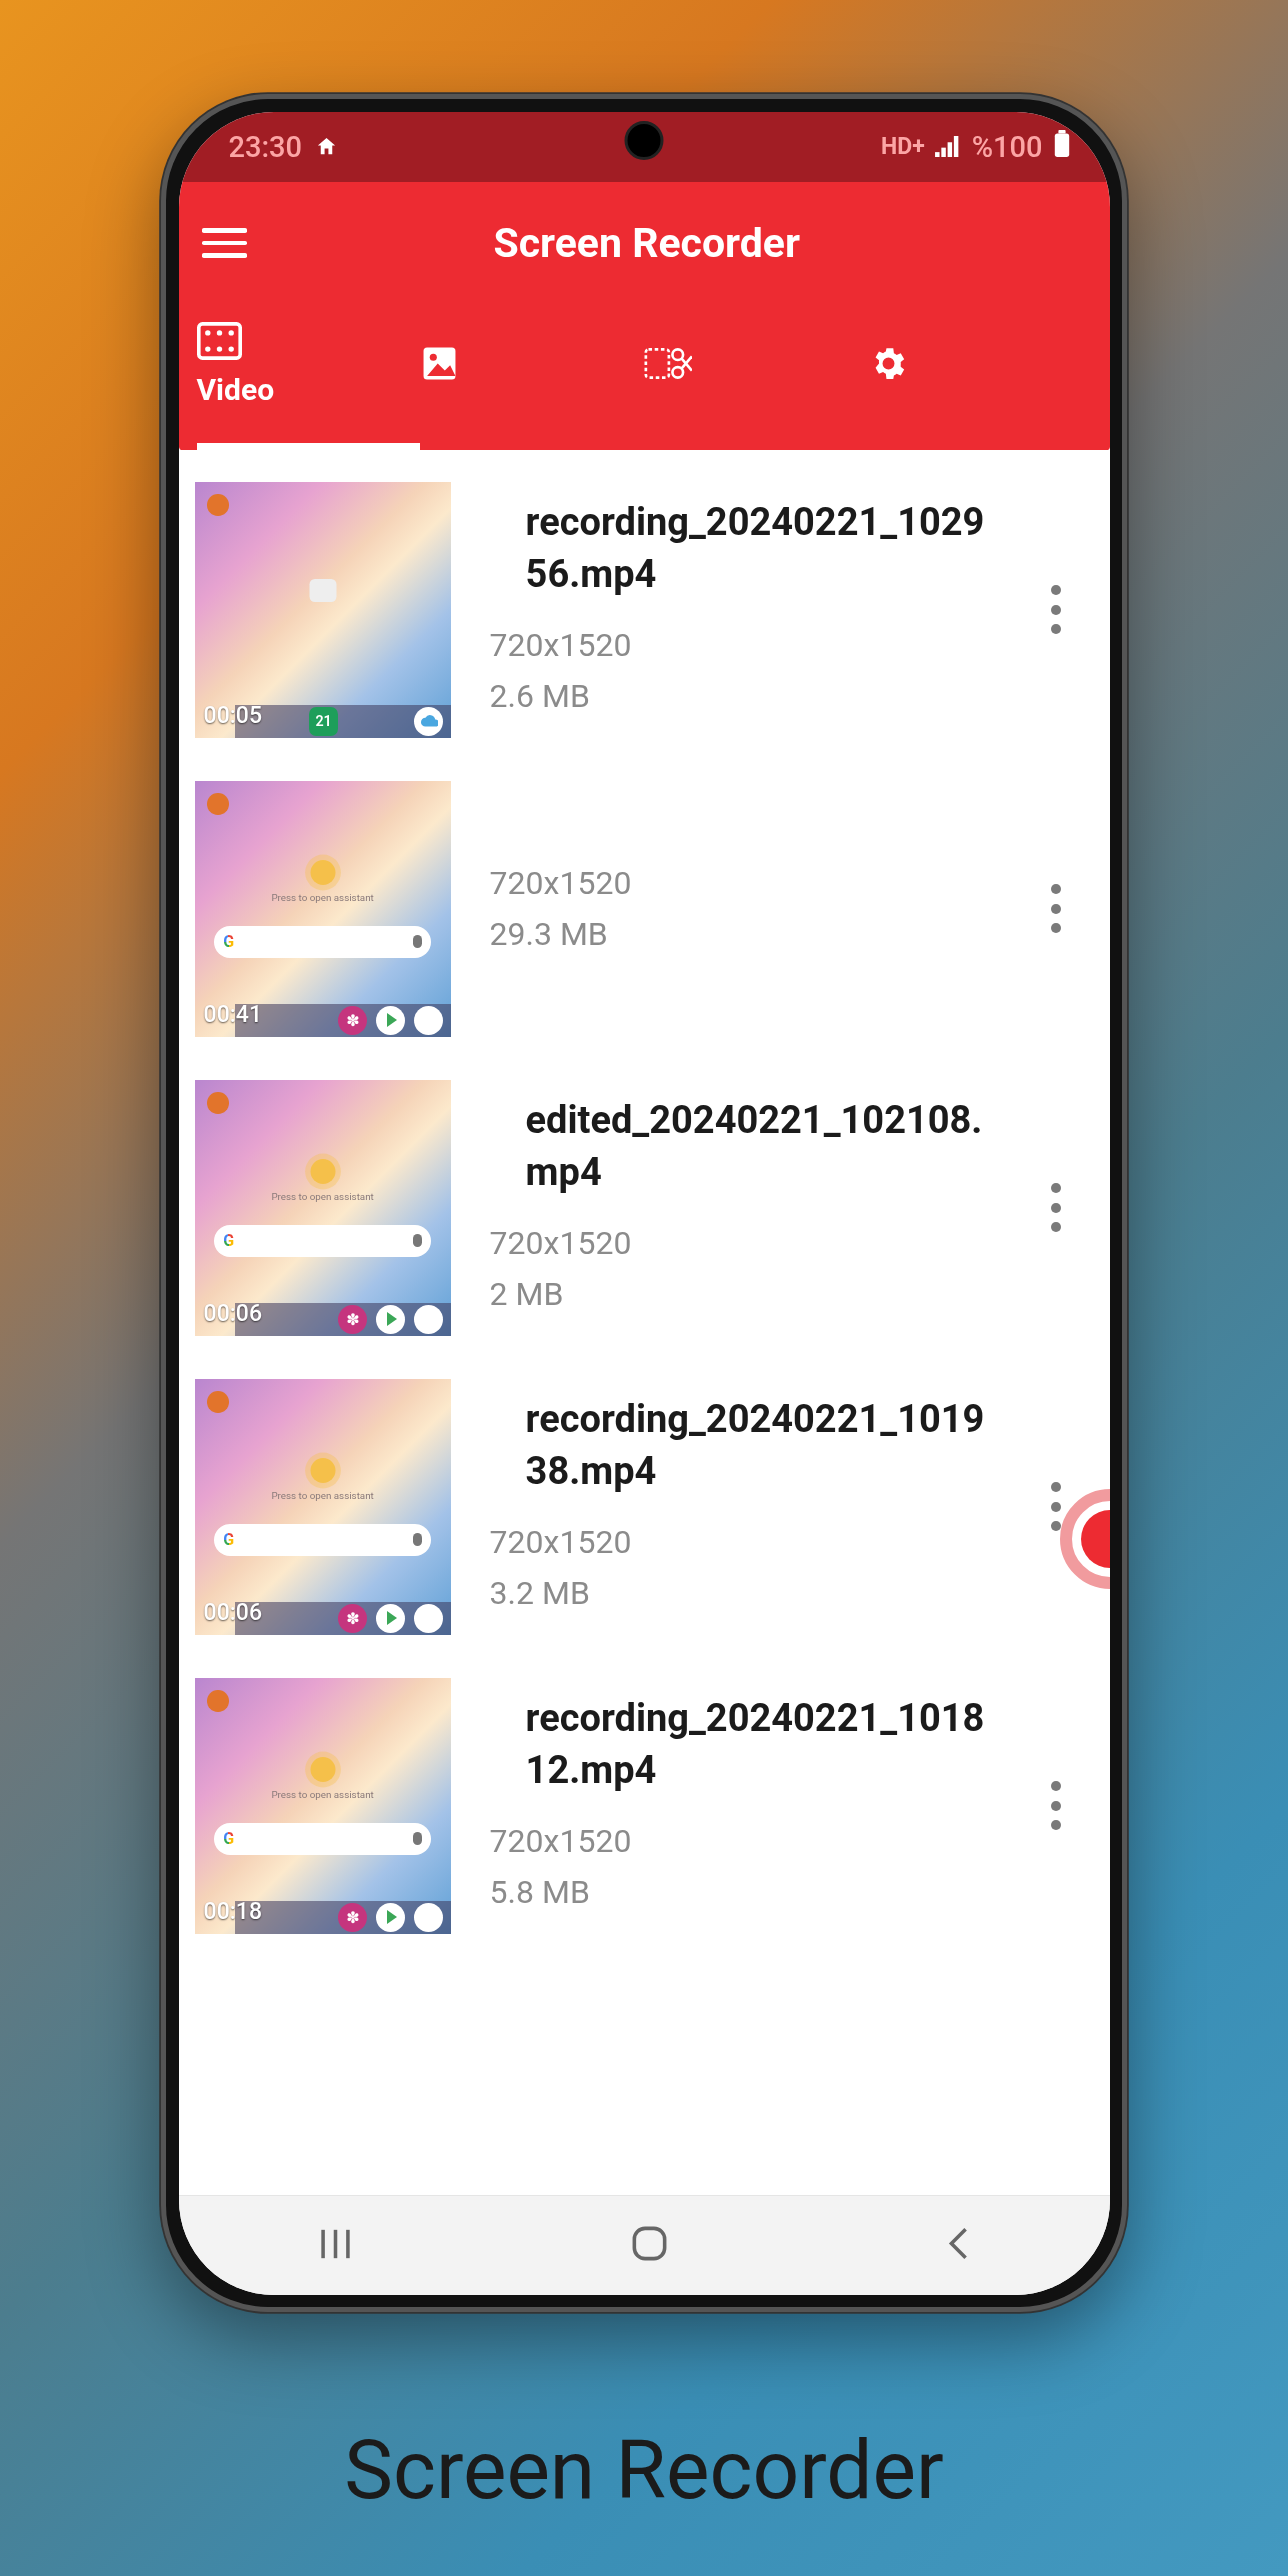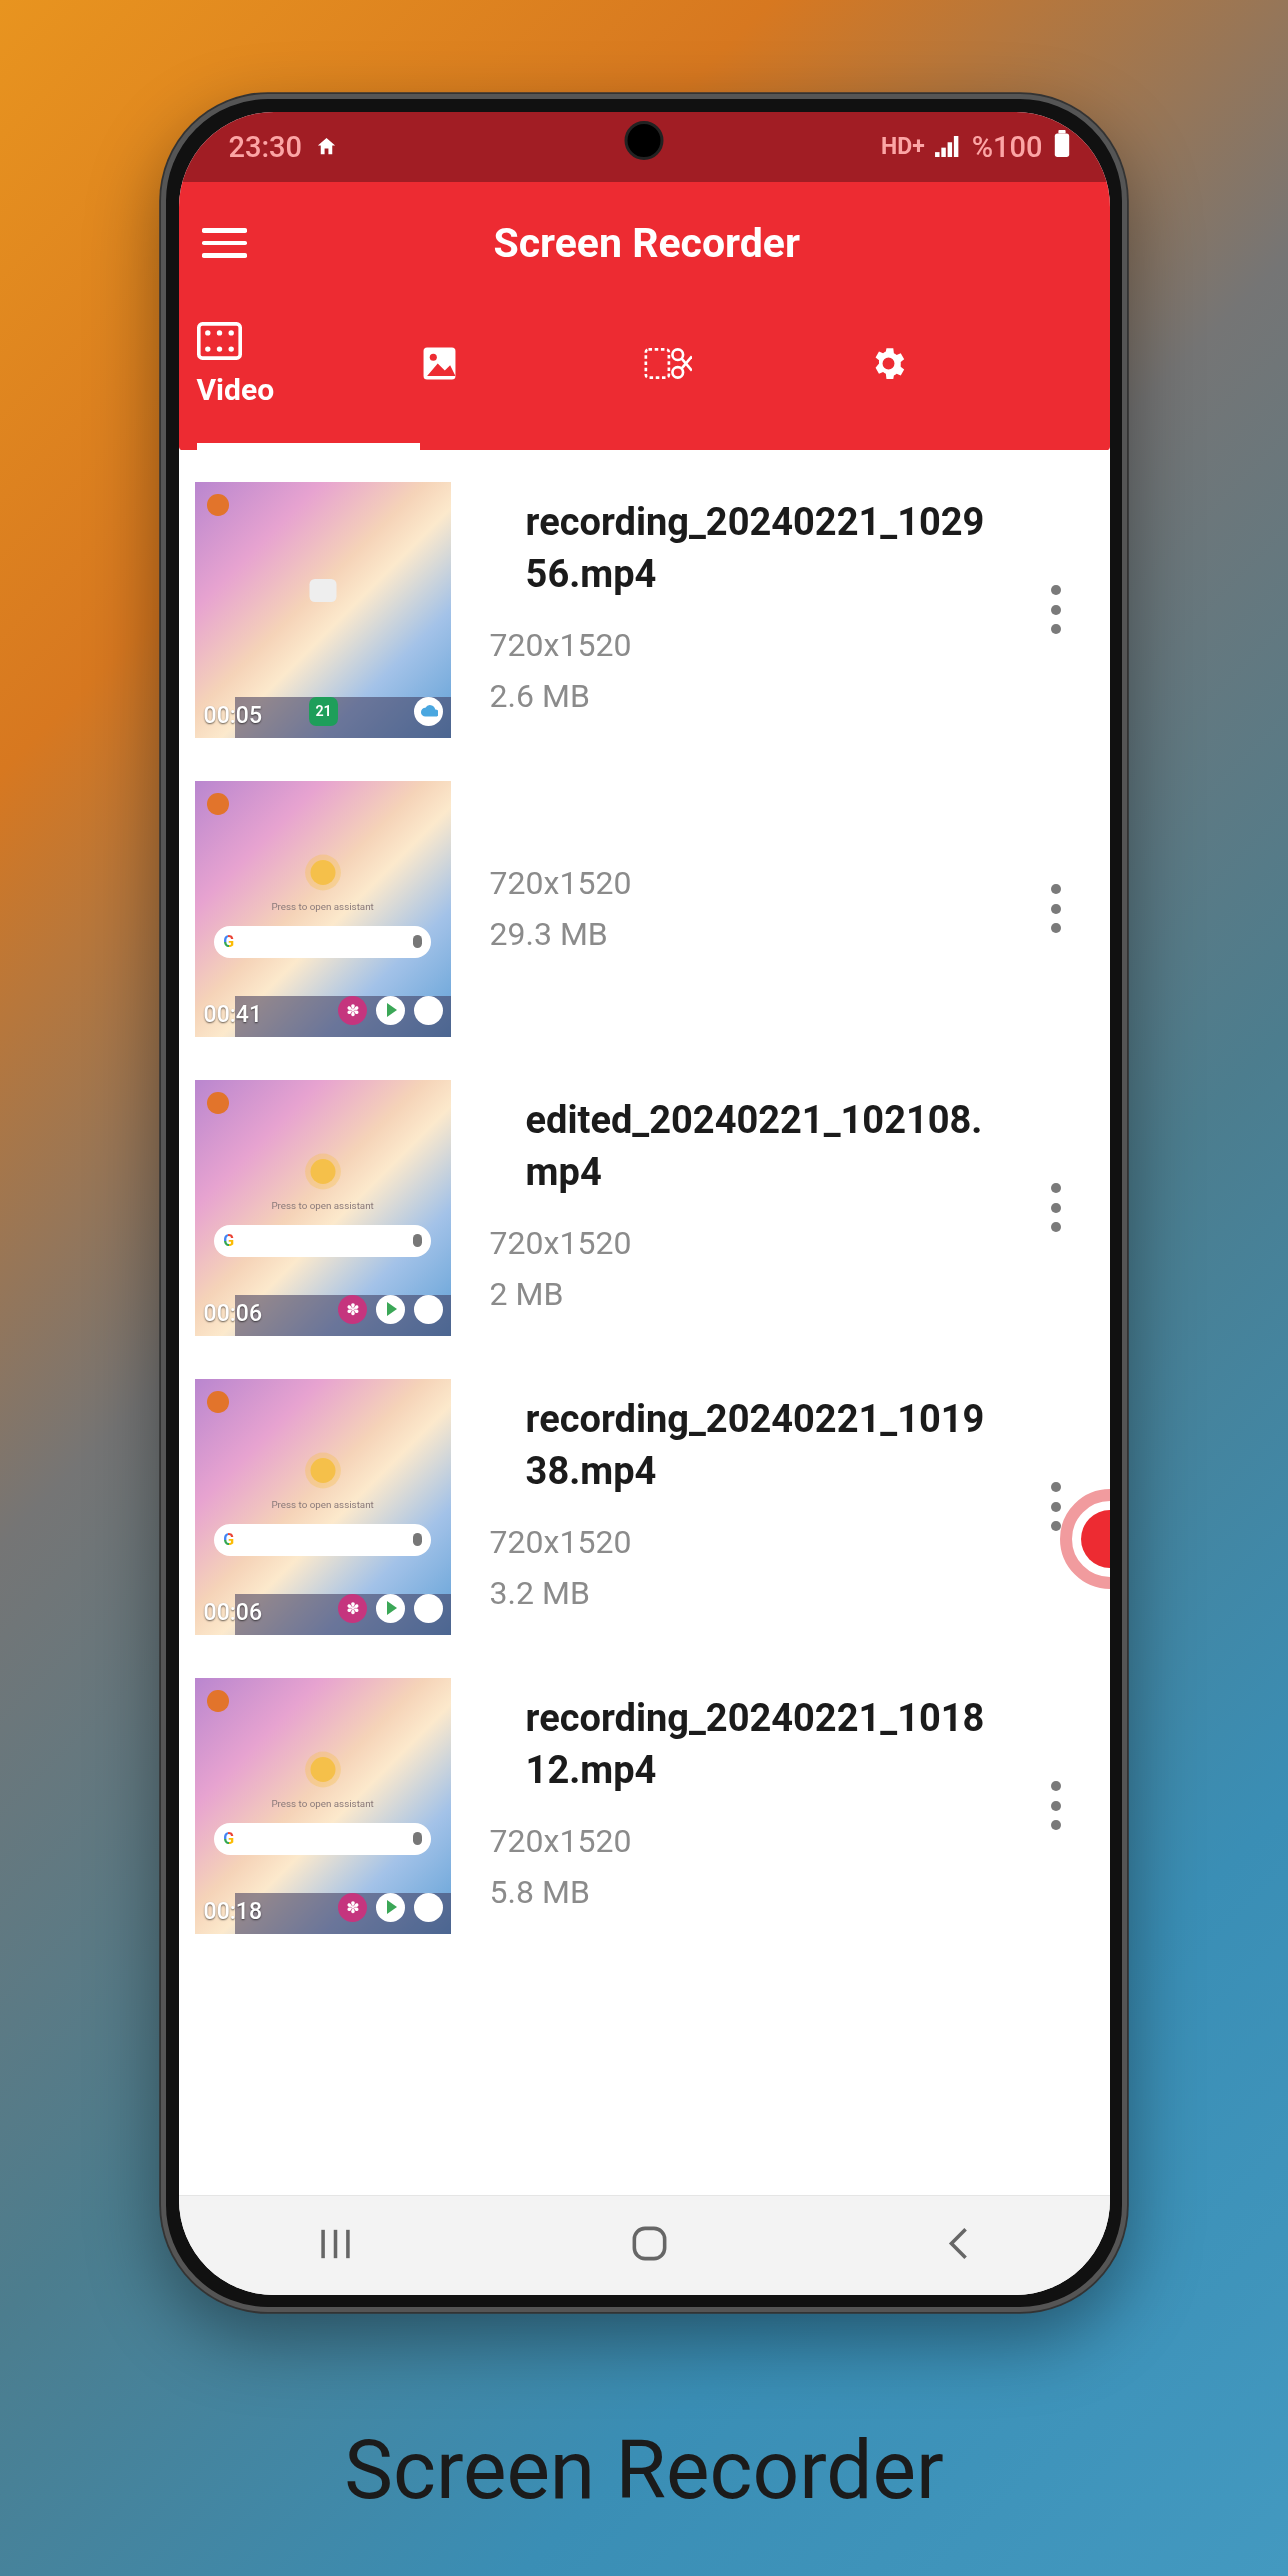--- a/index.html
+++ b/index.html
@@ -145,24 +145,24 @@
   height:256px;
   position:relative;
   flex-shrink:0;
   margin-left:1.8px;
   background: linear-gradient(135deg, #b986cf 0%, #e7a3d0 25%, #f5d3b8 45%, #fce9cc 55%, #a3c2e8 75%, #5fa0d6 100%);
   overflow:hidden;
 }
 .thumb-dock{
   position:absolute;
   bottom:0;left:0;right:0;
-  height:41px;
+  height:33px;
   background:rgba(60,55,90,.55);
   display:flex;
-  align-items:flex-start;
+  align-items:center;
   gap:9px;
   padding:0 7.2px;
   margin-left:40px;
 }
 .thumb-time{
   position:absolute;
   bottom:9px;left:9px;
   color:#fff;
   font-size:23px;
   font-weight:500;
@@ -178,21 +178,21 @@
 }
 .thumb-sun{
   position:absolute;
   top:79px;left:50%;transform:translateX(-50%);
   width:25px;height:25px;border-radius:50%;
   background:#f5c04a;
   box-shadow:0 0 0 5.4px rgba(245,192,74,.35);
 }
 .thumb-text{
   position:absolute;
-  top:120px;left:50%;transform:translateX(-50%);
+  top:111px;left:50%;transform:translateX(-50%);
   font-size:9.8px;color:#8a7a7a;white-space:nowrap;
 }
 .thumb-search{
   position:absolute;
   top:145px;left:19.7px;right:19.7px;
   height:32px;border-radius:16px;background:#fff;
   display:flex;align-items:center;padding:0 9px;justify-content:space-between;
 }
 .thumb-g{
   font-weight:700;font-size:16px;

